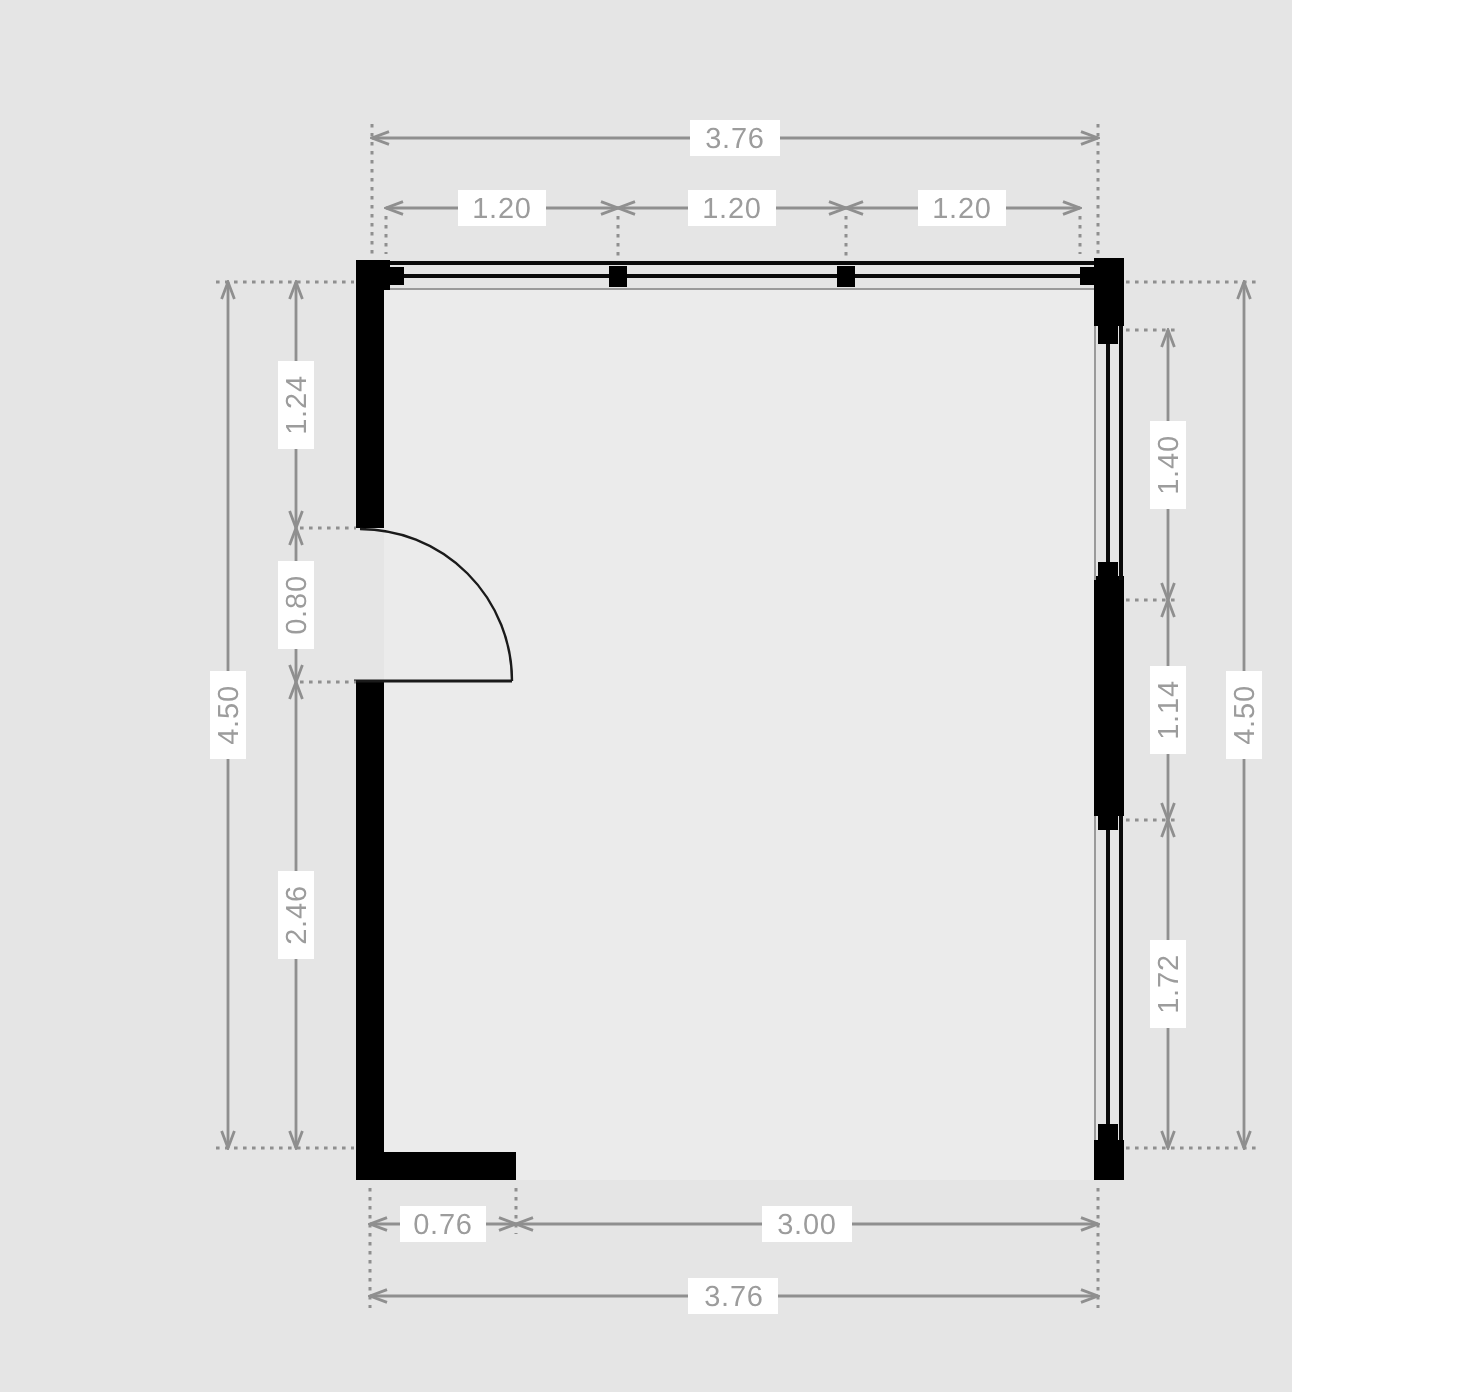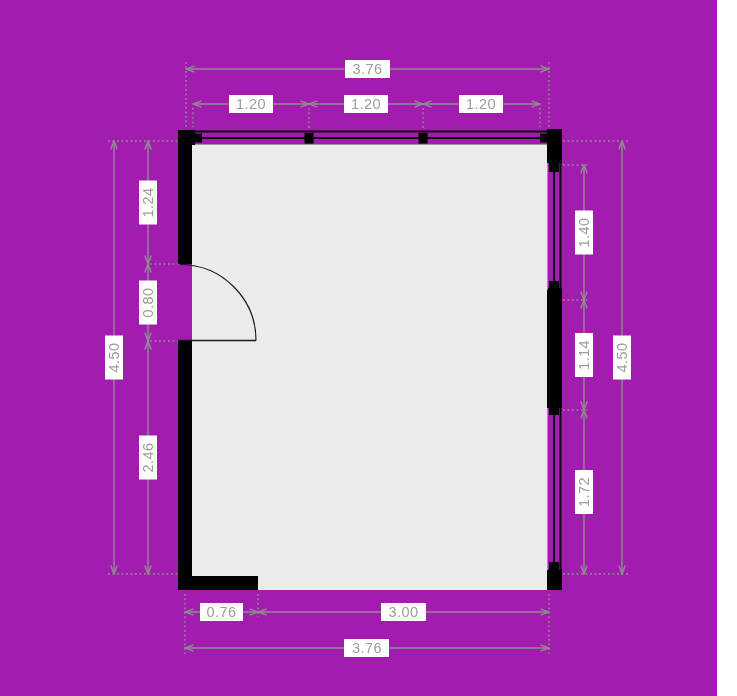--- a/index.html
+++ b/index.html
@@ -1,16 +1,16 @@
 <!DOCTYPE html>
 <html><head>
 <meta charset="utf-8">
 <style>
   html,body{margin:0;padding:0;background:#ffffff;}
-  .stage{position:relative;width:717px;height:696px;background:#a21caf;overflow:hidden;}
+  .stage{position:relative;width:646px;height:696px;background:#e5e5e5;overflow:hidden;}
   svg{display:block;}
   .room{fill:#ebebeb;}
   .wall{fill:#000000;}
   .winline2{stroke:#0a0a0a;stroke-width:2;fill:none;}
   .winline1{stroke:#9a9a9a;stroke-width:1;fill:none;}
   .dimline{stroke:#8f8f8f;stroke-width:1.4;fill:none;}
   .ext{stroke:#8f8f8f;stroke-width:1.5;stroke-dasharray:1.8 2.7;fill:none;stroke-linecap:butt;}
   .labelbg{fill:#ffffff;}
   .dimtext{font-family:"Liberation Sans",sans-serif;font-size:14.5px;fill:#9c9c9c;
            text-anchor:middle;letter-spacing:.4px;}

